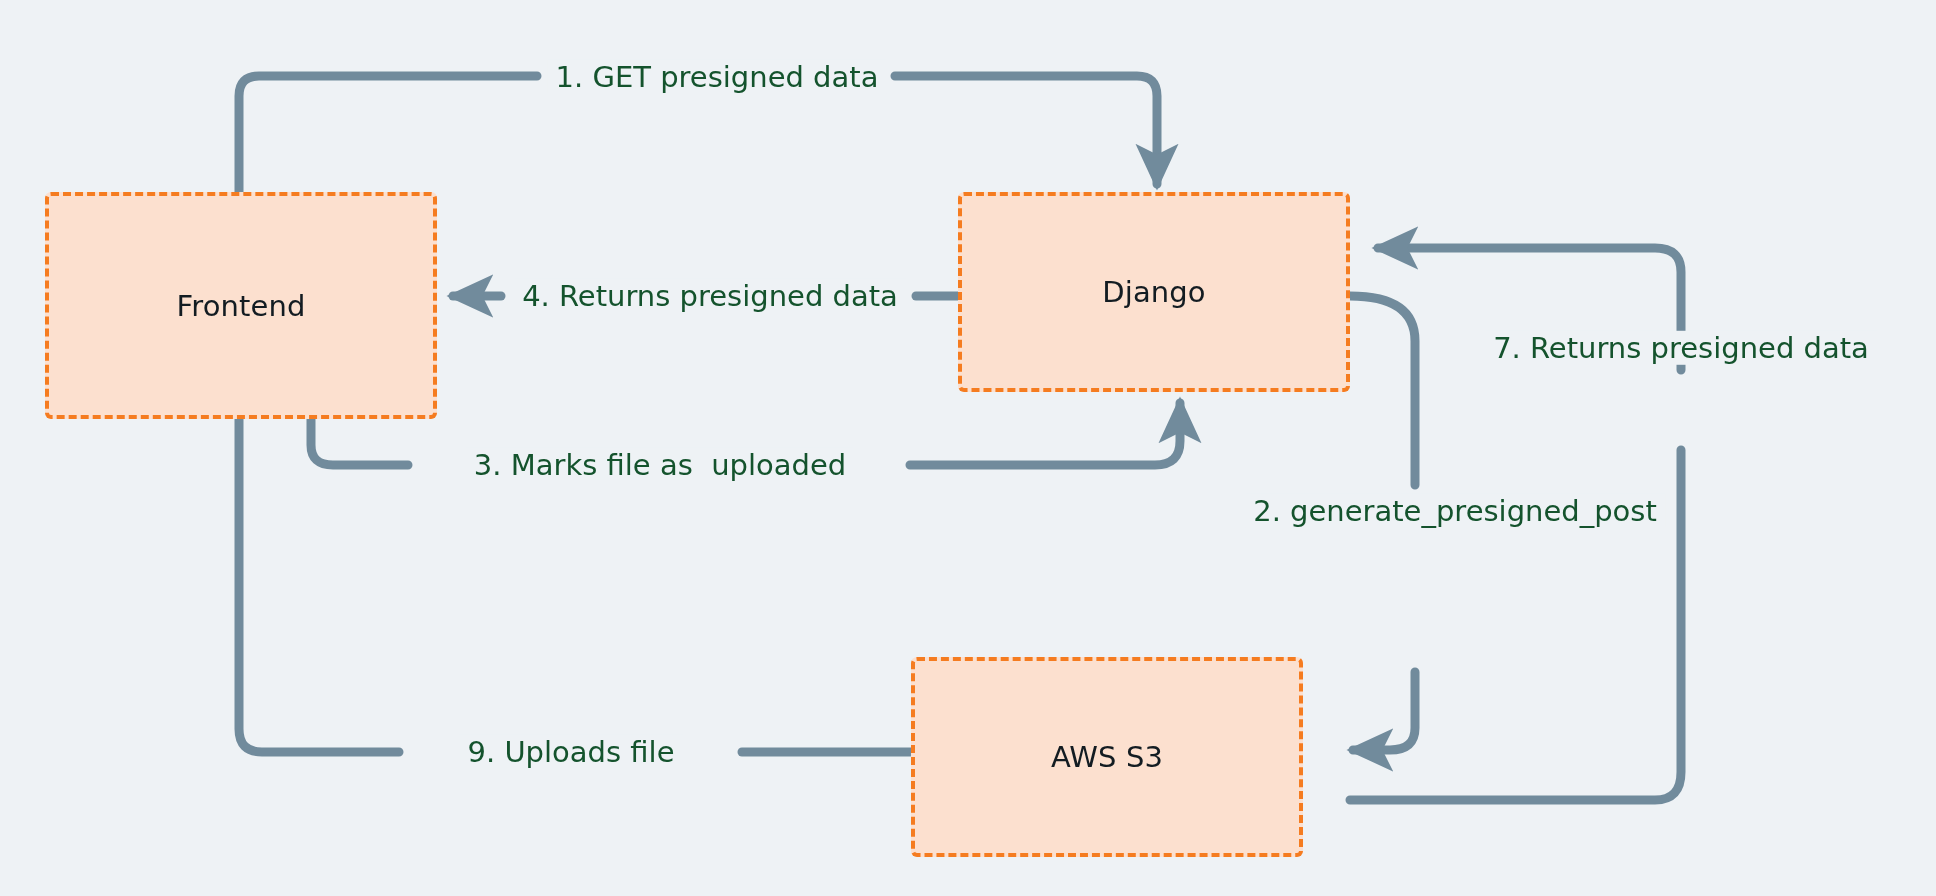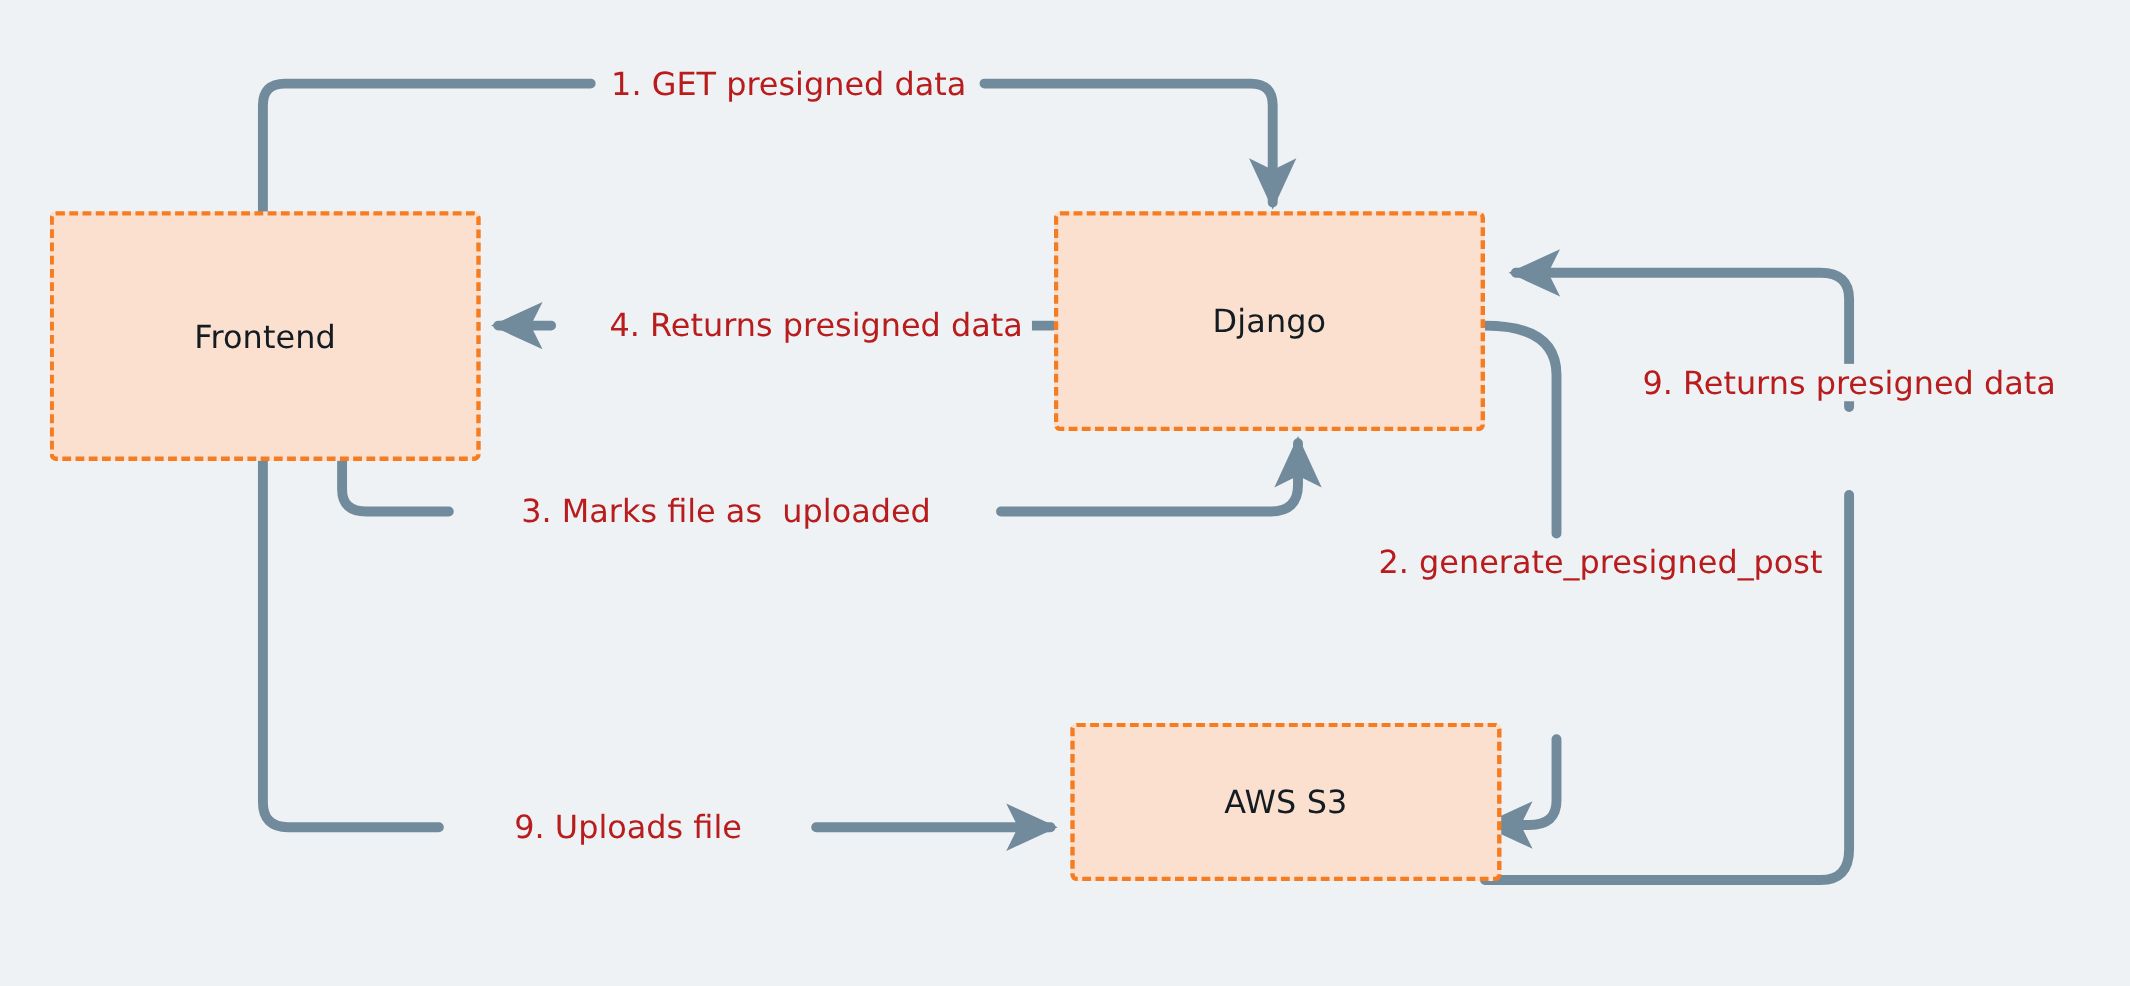--- a/index.html
+++ b/index.html
@@ -33,21 +33,21 @@
   }
   .node-label {
     font-size: 29px;
     color: #131c22;
     letter-spacing: 0.1px;
     white-space: pre;
   }
   .edge-label {
     position: absolute;
     font-size: 29px;
-    color: #b91c1c;
+    color: #14532d;
     white-space: pre;
     background: #eef2f5;
     line-height: 1.05;
     padding: 2px 8px;
     transform: translate(-50%, -50%);
     text-align: center;
   }
 </style>
 </head>
 <body>
@@ -84,29 +84,29 @@
   </svg>
 
   <div class="node" id="node-frontend" style="left:45px; top:192px; width:392px; height:227px;">
     <span class="node-label">Frontend</span>
   </div>
 
   <div class="node" id="node-django" style="left:958px; top:192px; width:392px; height:200px;">
     <span class="node-label">Django</span>
   </div>
 
-  <div class="node" id="node-s3" style="left:973px; top:657px; width:392px; height:144px;align-items:center;">
+  <div class="node" id="node-s3" style="left:911px; top:657px; width:392px; height:200px;align-items:center;">
     <span class="node-label">AWS S3</span>
   </div>
 
   <div class="edge-label" style="left:717px; top:77px;">1. GET presigned data</div>
 
   <div class="edge-label" style="left:1415px; top:511px;margin-left:40px;">2. generate_presigned_post</div>
 
-  <div class="edge-label" style="left:1681px; top:348px;">9. Returns presigned data</div>
+  <div class="edge-label" style="left:1681px; top:348px;">7. Returns presigned data</div>
 
-  <div class="edge-label" style="left:742px; top:296px;text-align:right;">4. Returns presigned data</div>
+  <div class="edge-label" style="left:710px; top:296px;text-align:right;">4. Returns presigned data</div>
 
   <div class="edge-label" style="left:571px; top:752px;">9. Uploads file</div>
 
   <div class="edge-label" style="left:660px; top:465px;">3. Marks file as  uploaded</div>
 
 </div>
 
 </body></html>

